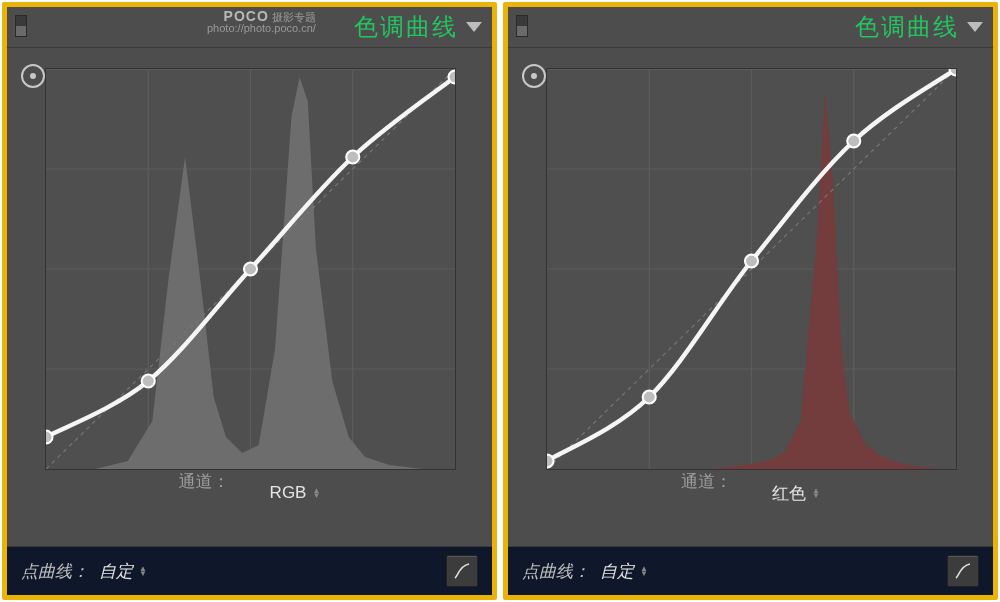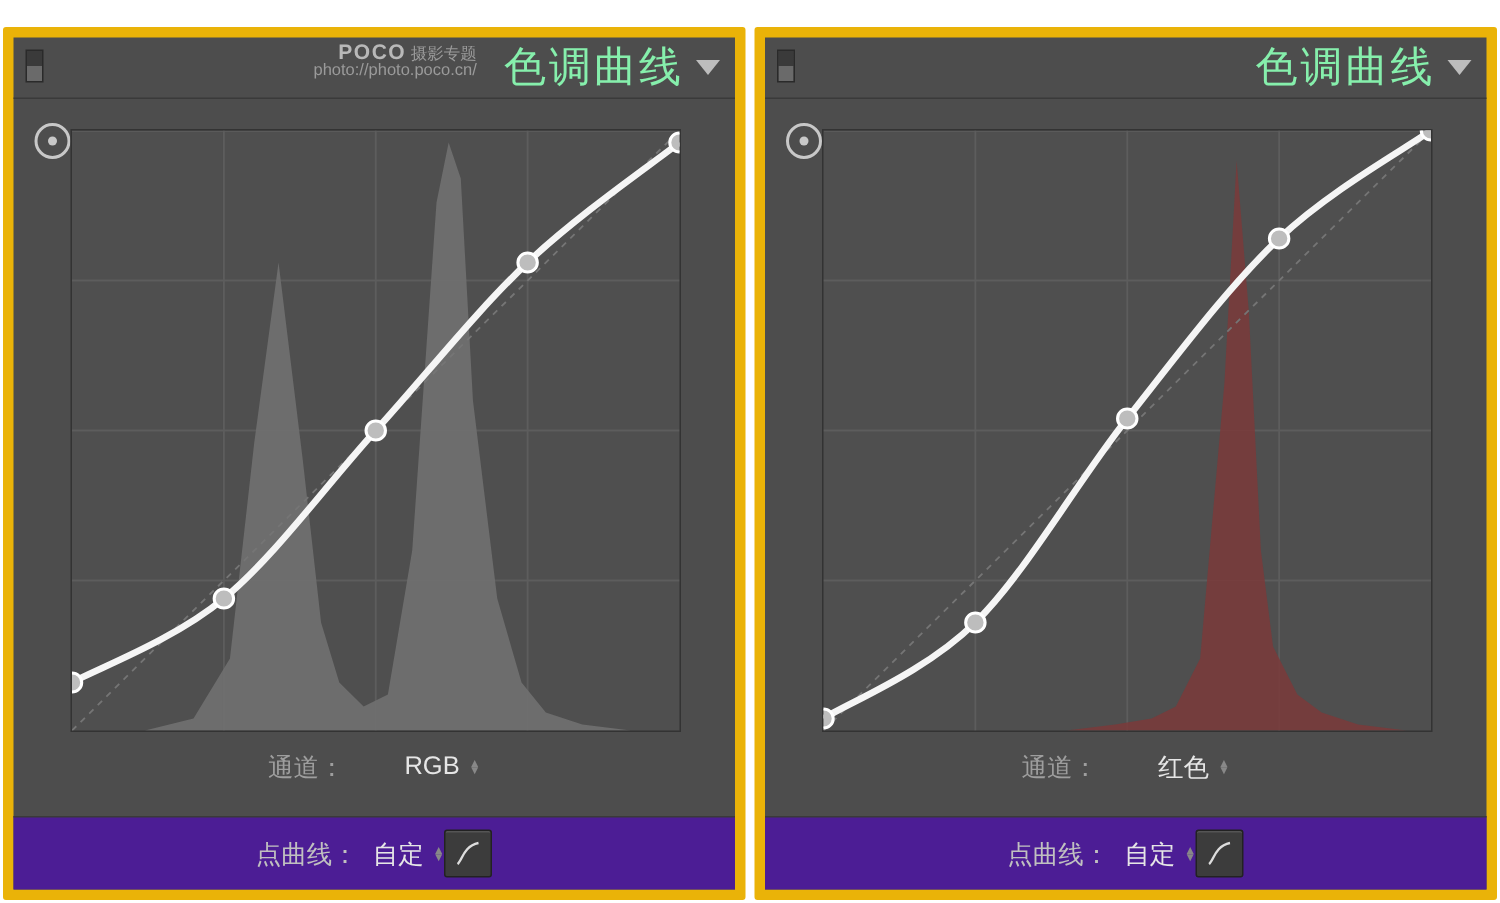--- a/index.html
+++ b/index.html
@@ -1,34 +1,34 @@
 <!DOCTYPE html>
 <html><head>
 <meta charset="utf-8">
 <style>
   html,body{margin:0;padding:0;background:#fff;}
   body{width:1000px;height:602px;overflow:hidden;font-family:"Microsoft YaHei","PingFang SC",sans-serif;}
   .stage{display:flex;gap:6px;width:1000px;height:602px;box-sizing:border-box;padding:2px;}
-  .panel{flex:1;background:#4d4d4d;border:7px solid #eab308;border-radius:2px;display:flex;flex-direction:column;position:relative;margin-top:16px;}
+  .panel{flex:1;background:#4d4d4d;border:5px solid #eab308;border-radius:2px;display:flex;flex-direction:column;position:relative;}
   .hdr{height:40px;display:flex;align-items:center;justify-content:flex-end;padding:0 10px;border-bottom:1px solid #3a3a3a;position:relative;}
-  .hdr .title{color:#86efac;font-size:28px;letter-spacing:2px;margin-right:8px;}
+  .hdr .title{color:#22c55e;font-size:24px;letter-spacing:2px;margin-right:8px;}
   .hdr .tri{width:0;height:0;border-left:8px solid transparent;border-right:8px solid transparent;border-top:10px solid #bdbdbd;}
   .hdr .toggle{position:absolute;left:8px;top:8px;width:10px;height:20px;background:linear-gradient(to bottom,#3a3a3a 0 50%,#6a6a6a 50% 100%);border:1px solid #2a2a2a;}
   .watermark{position:absolute;left:200px;top:4px;color:#9a9a9a;font-size:11px;line-height:11px;text-align:right;}
   .watermark .big{font-size:14px;font-weight:bold;letter-spacing:1px;color:#b8b8b8;}
   .body{flex:1;position:relative;padding:20px 38px 0 38px;}
   .tat{position:absolute;left:14px;top:16px;width:20px;height:20px;border:2px solid #c8c8c8;border-radius:50%;display:flex;align-items:center;justify-content:center;}
   .tat::after{content:"";width:6px;height:6px;background:#c8c8c8;border-radius:50%;}
   .plot{width:100%;aspect-ratio:1/1;background:#4f4f4f;border:1px solid #333;position:relative;box-shadow:inset 0 1px 0 #5a5a5a;max-height:400px;}
   svg.curve{position:absolute;inset:0;width:100%;height:100%;}
-  .row{display:flex;align-items:center;justify-content:center;gap:40px;height:46px;color:#c0c0c0;font-size:17px;}
+  .row{display:flex;justify-content:center;gap:40px;height:46px;color:#c0c0c0;font-size:17px;}
   .row .lbl{color:#9e9e9e;}
   .row .val{color:#e6e6e6;display:flex;align-items:center;gap:6px;}
   .stepper{display:inline-flex;flex-direction:column;line-height:5px;color:#888;font-size:8px;}
-  .footer{height:48px;border-top:1px solid #3a3a3a;display:flex;align-items:center;padding:0 14px;color:#c0c0c0;font-size:17px;justify-content:center;background:#4c1d95;}
+  .footer{height:48px;border-top:1px solid #3a3a3a;display:flex;align-items:center;padding:0 14px;color:#c0c0c0;font-size:17px;justify-content:space-between;background:#0f172a;font-style:italic;}
   .footer .left{display:flex;align-items:center;gap:10px;}
   .footer .val{color:#e6e6e6;display:flex;align-items:center;gap:6px;}
   .sqbtn{width:30px;height:30px;background:#3c3c3c;border:1px solid #222;border-radius:2px;display:flex;align-items:center;justify-content:center;box-shadow:inset 0 1px 0 #555;}
   .sqbtn svg{width:18px;height:18px;}
 </style>
 </head>
 <body>
 
 <div class="stage">
 

